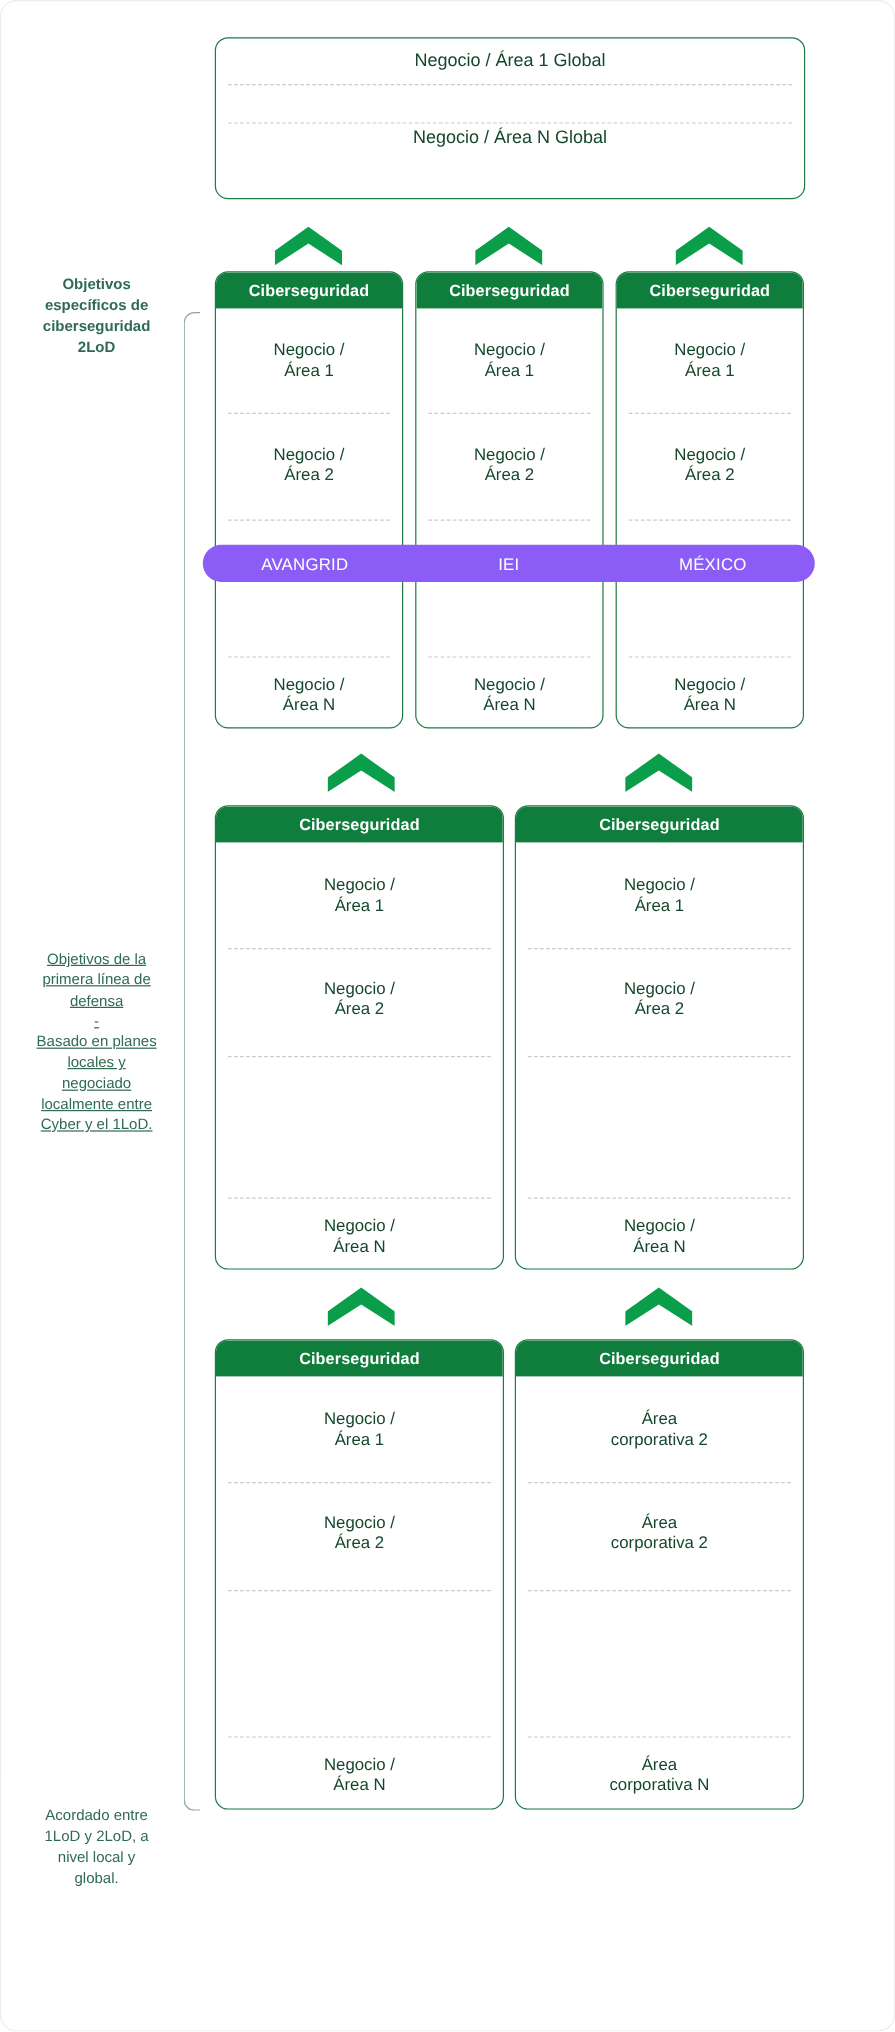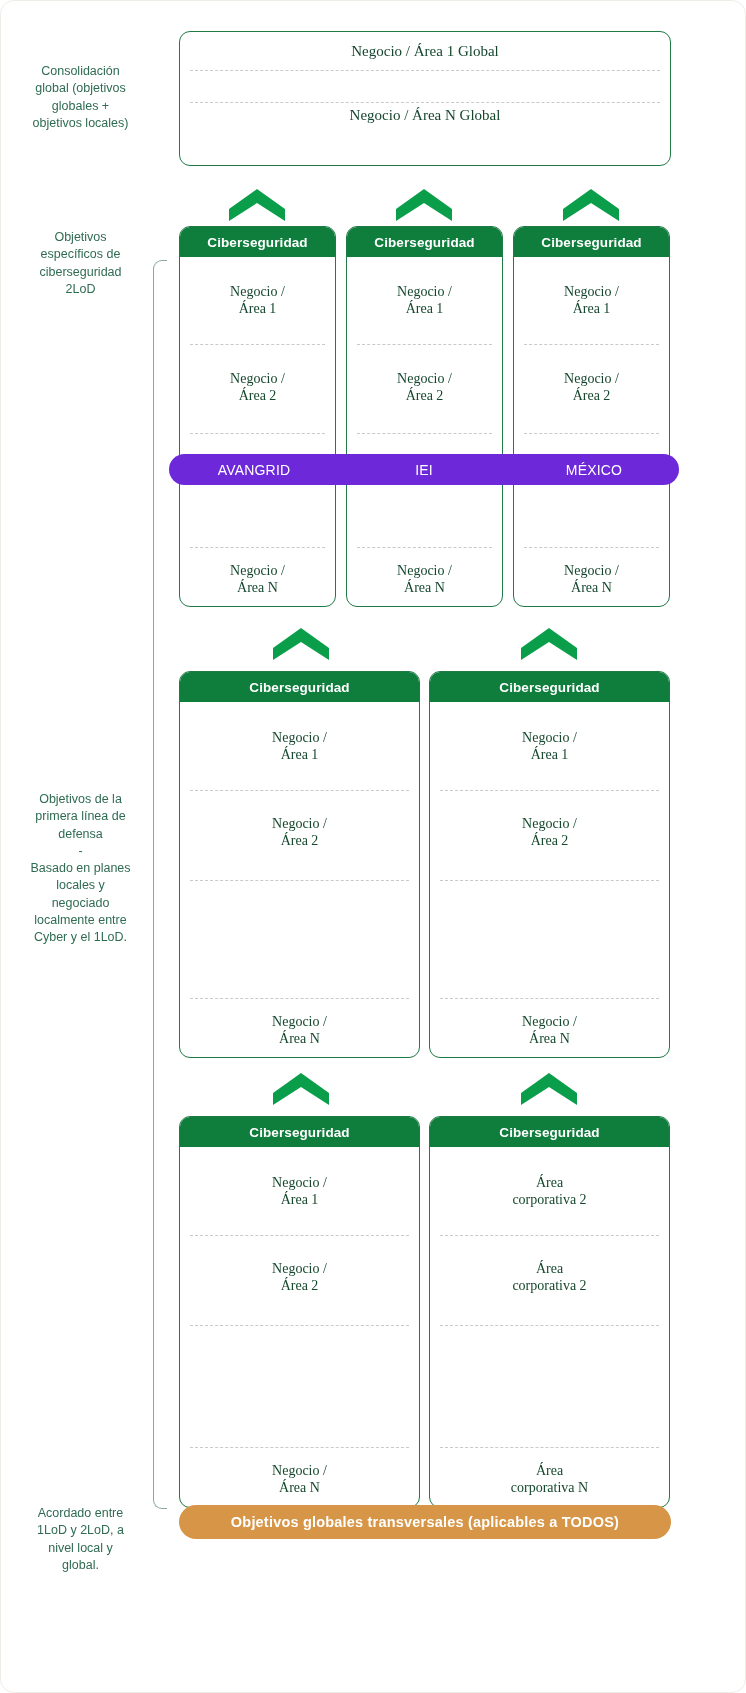--- a/index.html
+++ b/index.html
@@ -80,21 +80,20 @@
     left: 0;
     right: 0;
     display: flex;
     align-items: center;
     justify-content: center;
     text-align: center;
     color: #15472c;
     line-height: 1.22;
     white-space: pre-line;
     box-sizing: border-box;
-    font-family: Liberation Serif, serif;
   }
   .divider {
     position: absolute;
     left: 10px;
     right: 10px;
     border-top: 1.2px dashed #c9c9c9;
     height: 0;
   }
 
   
@@ -116,46 +115,42 @@
 
   
   .pill {
     position: absolute;
     border-radius: 999px;
     display: flex;
     align-items: center;
     color: #ffffff;
     box-sizing: border-box;
   }
-  .pill-blue { background: #6d28d9; height: 31px; }
+  .pill-blue { background: #8b5cf6; height: 31px; }
   .pill-orange { background: #d79647; height: 34px; }
   .pill-seg {
     flex: 1 1 0;
     text-align: center;
     font-size: 14px;
     letter-spacing: .2px;
   }
   .pill-orange .pill-seg { font-size: 14.5px; font-weight: bold; }
 </style>
 </head>
 <body>
 
 <div class="page">
 
-  <div class="side-label" style="top:62px;">Consolidación
-global (objetivos
-globales +
-objetivos locales)</div>
-
-  <div class="side-label" style="top:228px;">Objetivos
+
+  <div class="side-label" style="top:228px;font-weight:bold;">Objetivos
 específicos de
 ciberseguridad
 2LoD</div>
 
-  <div class="side-label" style="top:790px;">Objetivos de la
+  <div class="side-label" style="top:790px;text-decoration:underline;">Objetivos de la
 primera línea de
 defensa
 -
 Basado en planes
 locales y
 negociado
 localmente entre
 Cyber y el 1LoD.</div>
 
   <div class="side-label" style="top:1504px;">Acordado entre
@@ -326,17 +321,14 @@
 corporativa 2</div>
       <div class="divider" style="top:178px;"></div>
       <div class="row" style="top:186px; height:68px;"></div>
       <div class="divider" style="top:300px;"></div>
       <div class="row" style="top:306px; height:52px;">Área
 corporativa N</div>
     </div>
   </div>
 
 
-  <div class="pill pill-orange" style="left:178px; top:1504px; width:492px;">
-    <span class="pill-seg">Objetivos globales transversales (aplicables a TODOS)</span>
-  </div>
 
 </div>
 
 </body></html>

